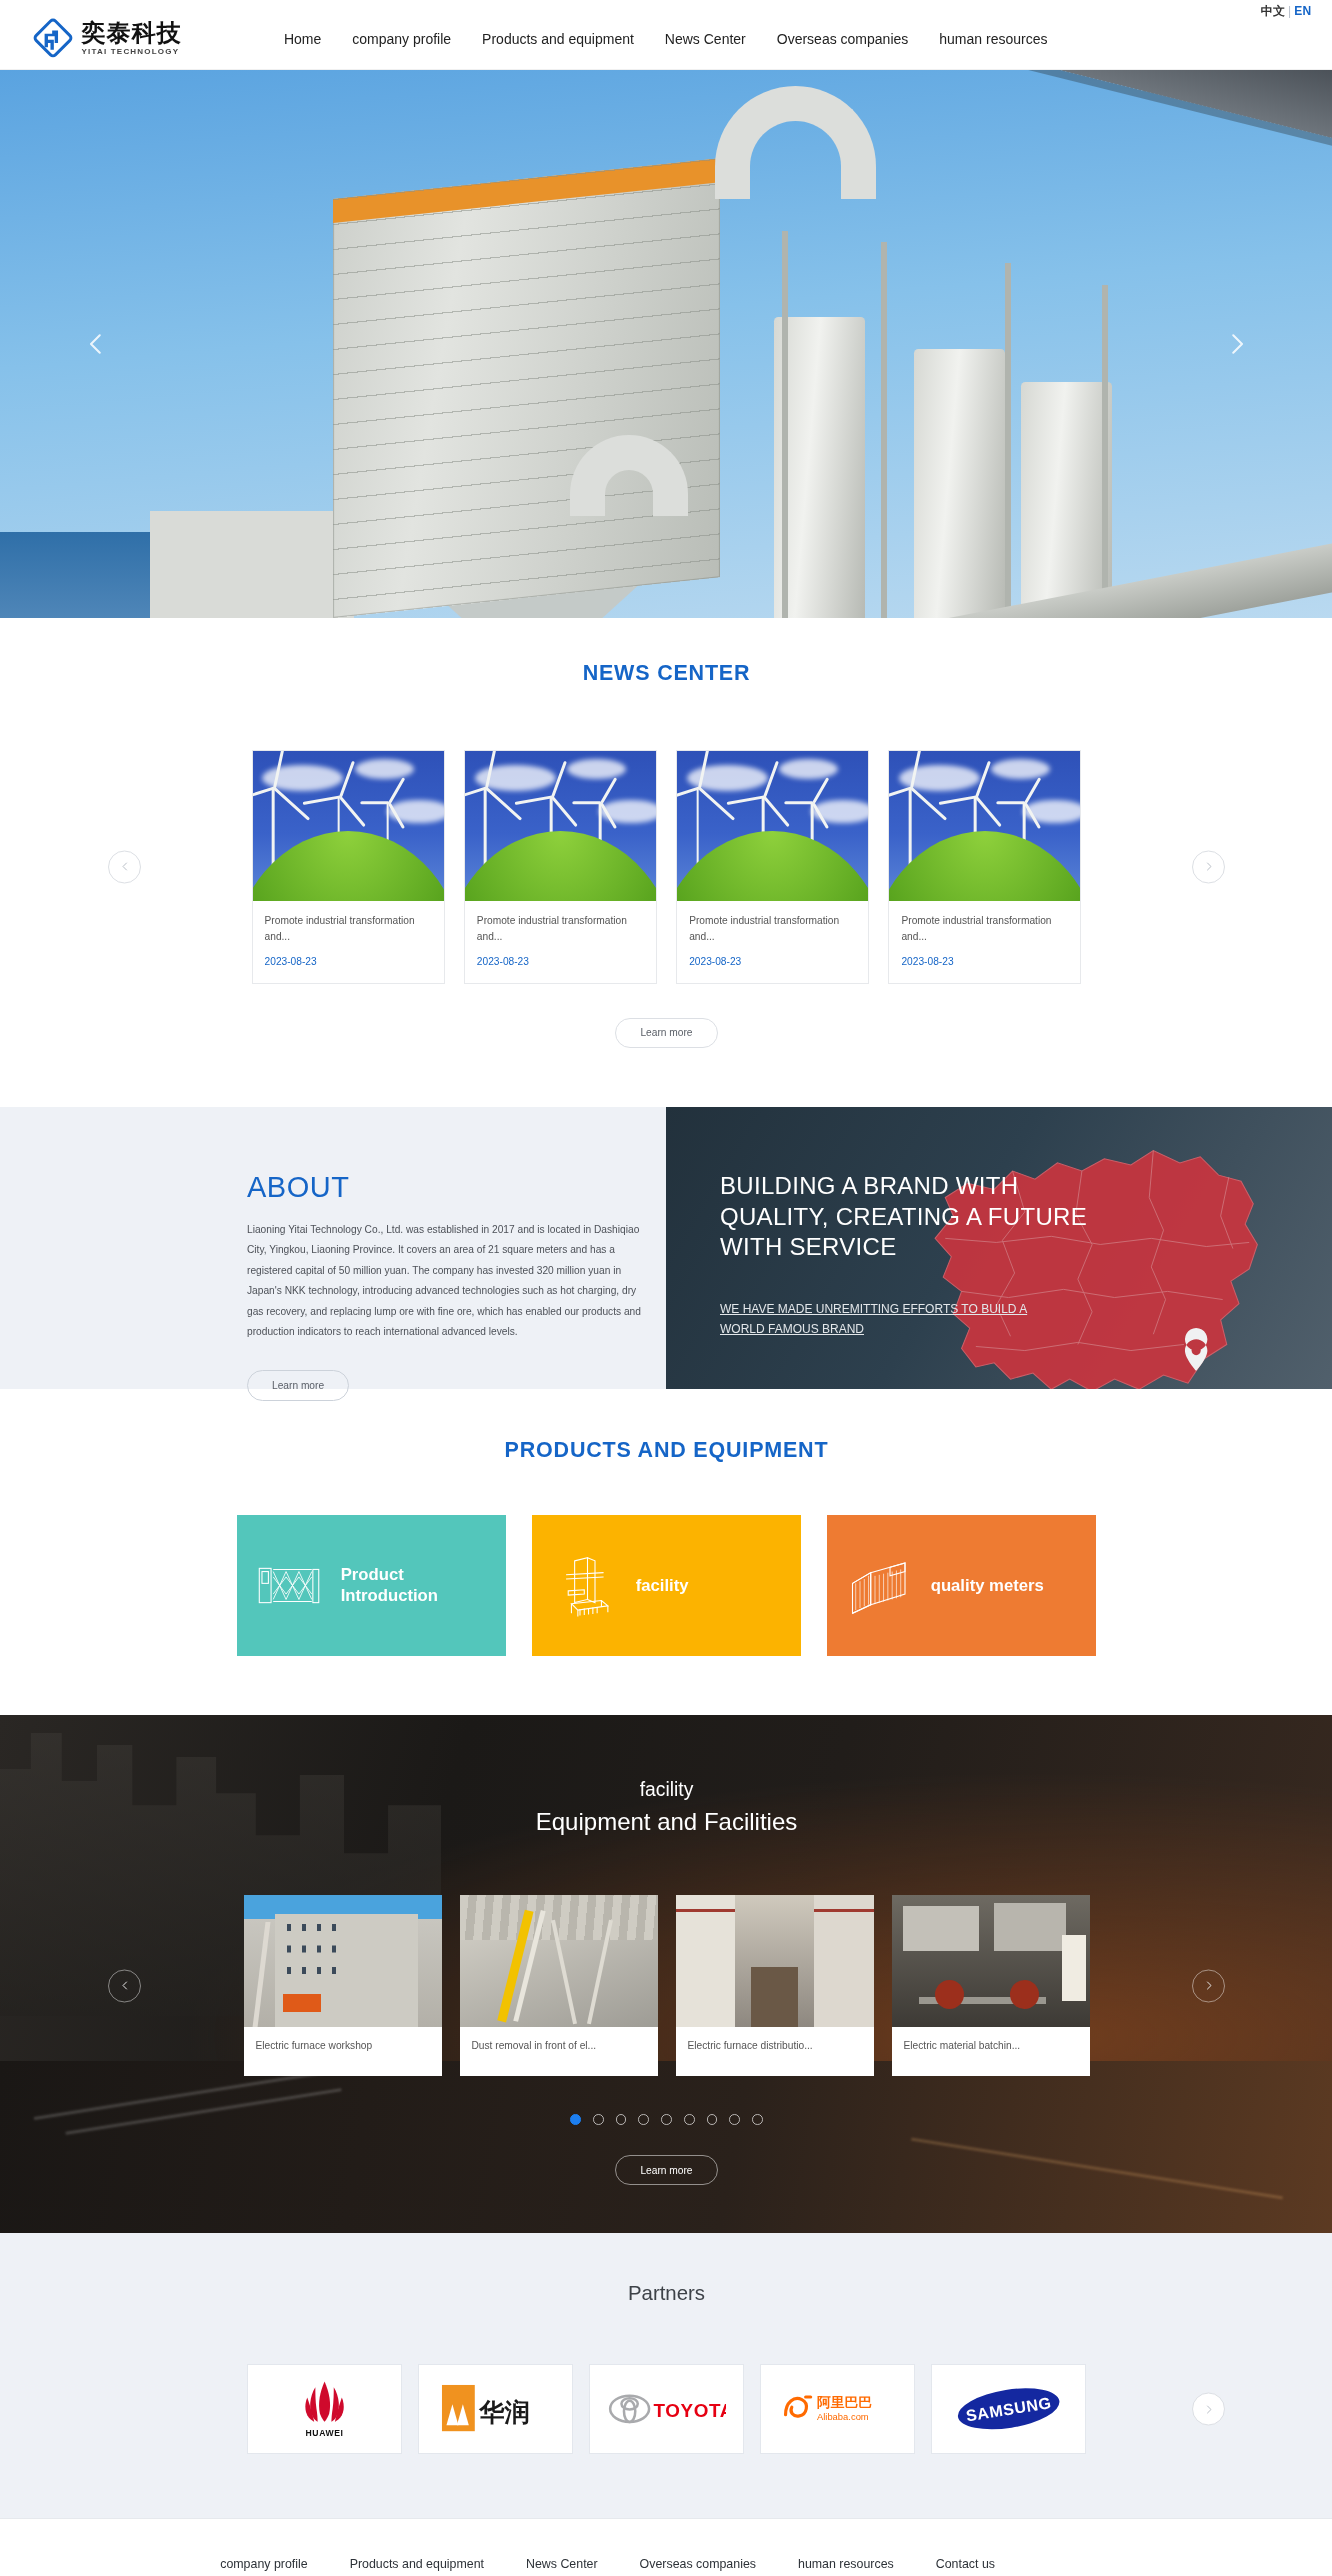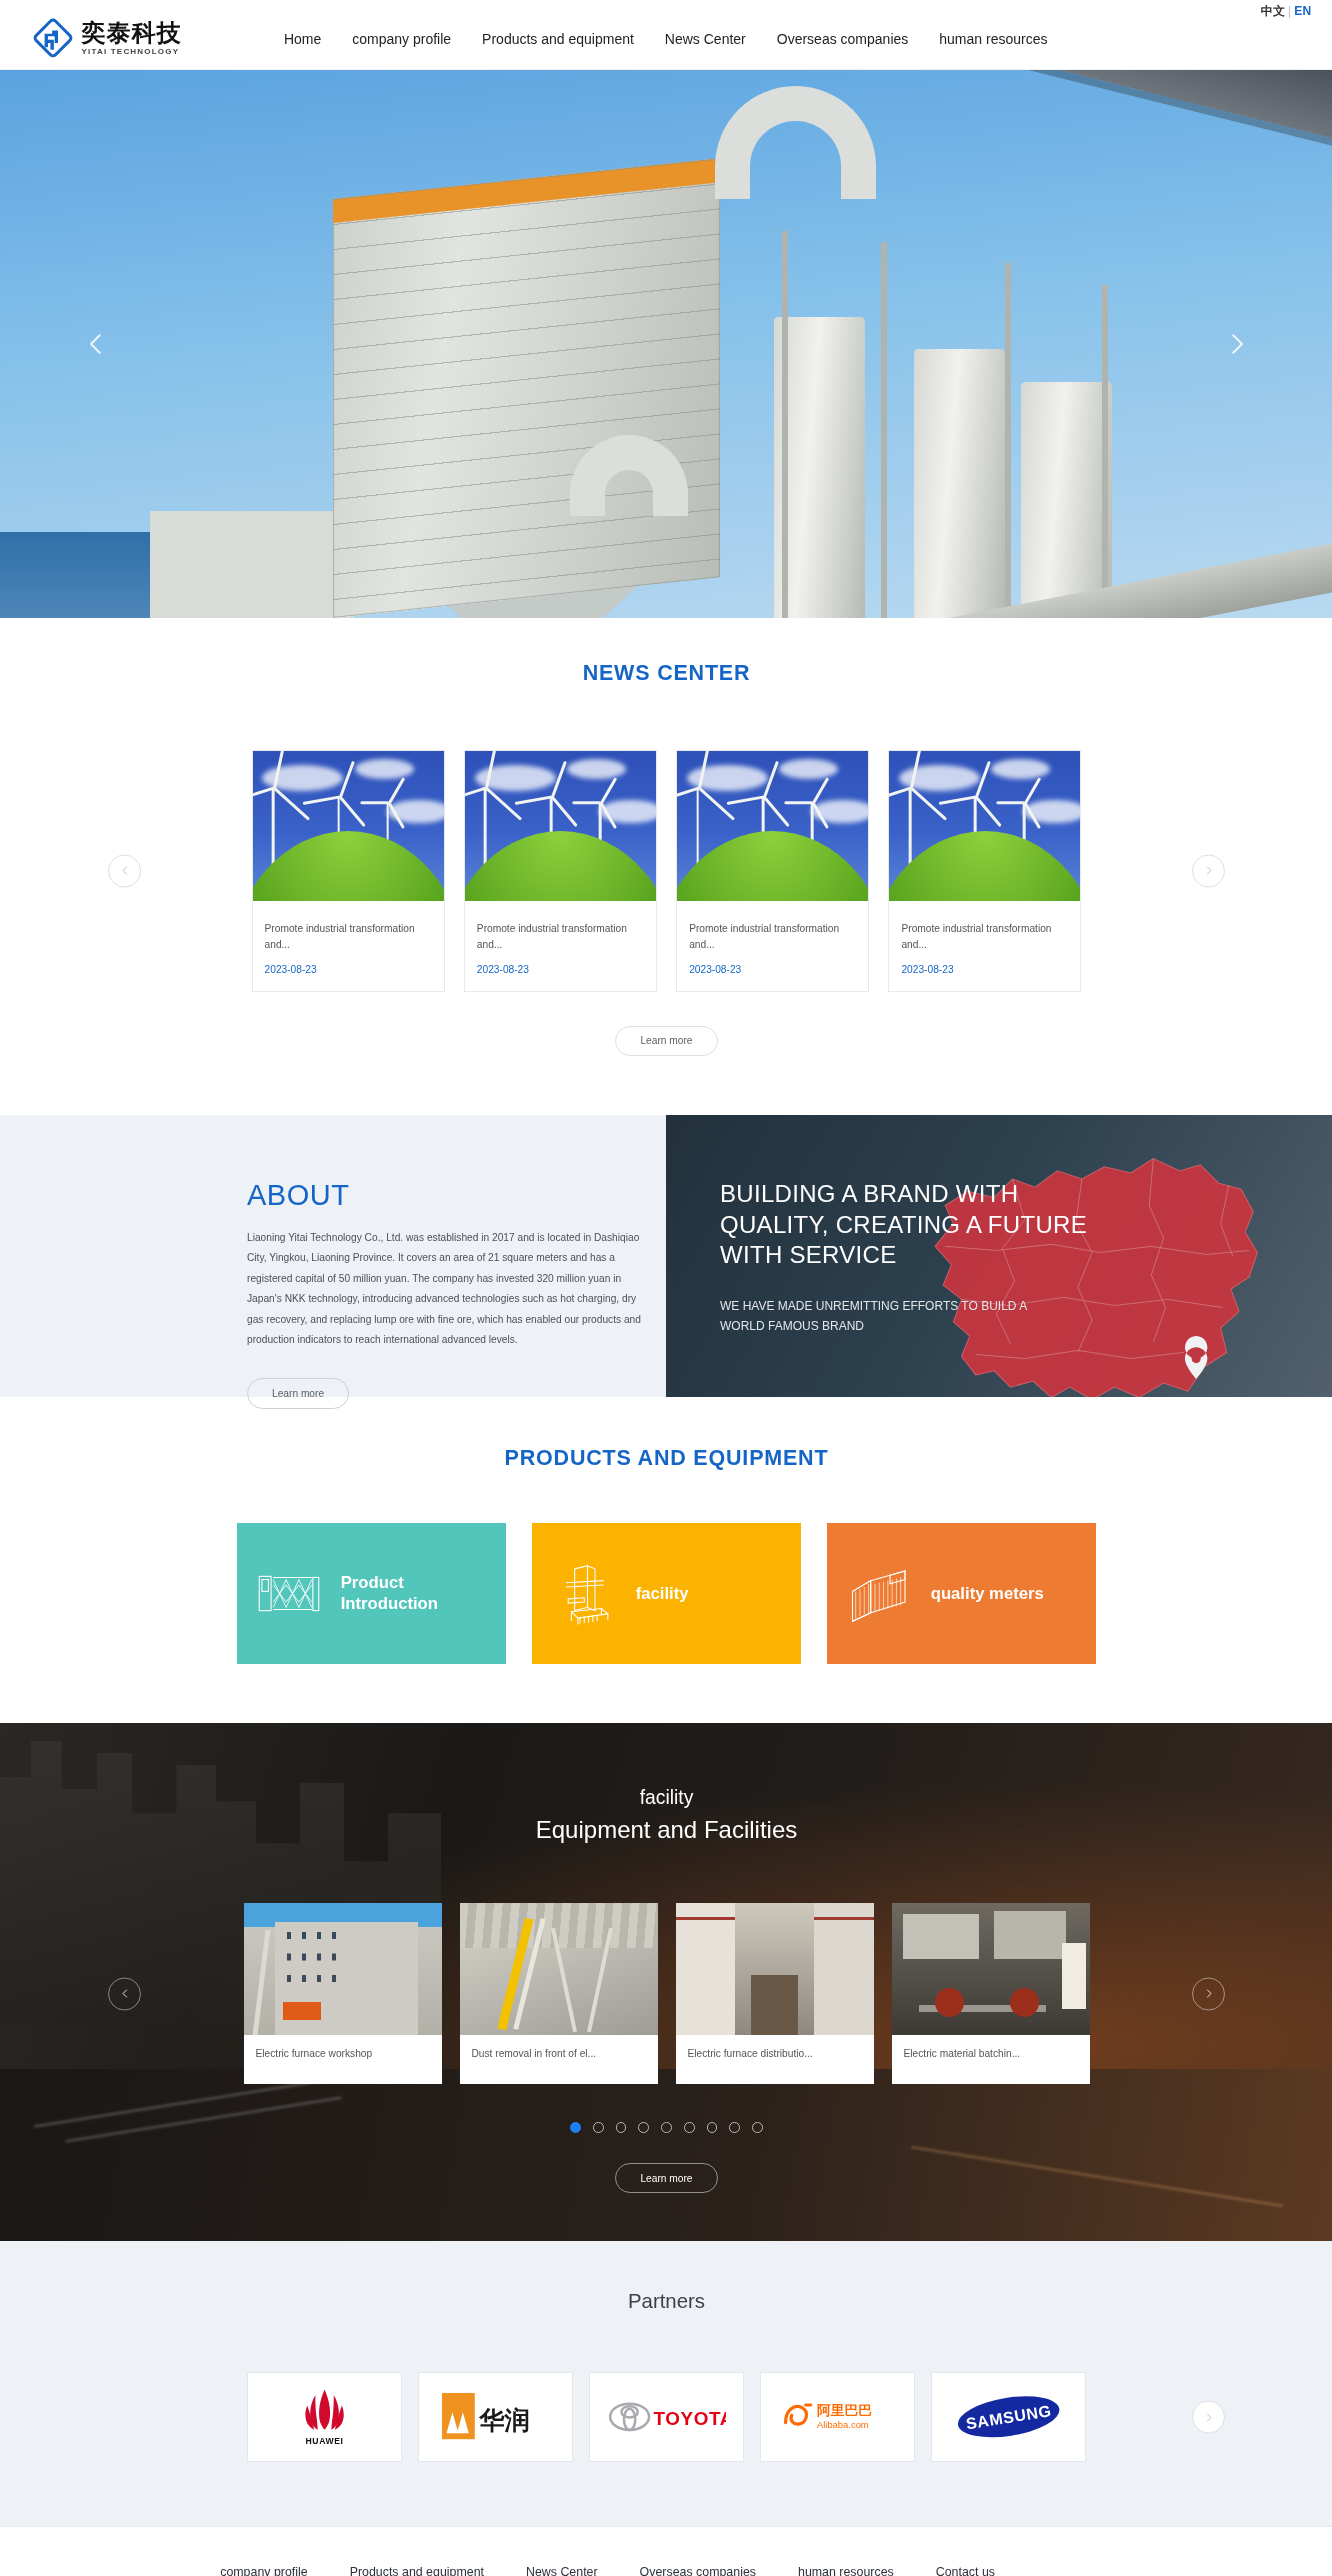--- a/index.html
+++ b/index.html
@@ -190,21 +190,20 @@
   .turbine { position:absolute; bottom:32px; }
   .turbine .mast { position:absolute; bottom:0; left:50%; width:2.7px; background:#f2f4f2; transform:translateX(-50%); }
   .turbine .blade {
     position:absolute; left:50%; width:2.7px; background:#f2f4f2;
     transform-origin:bottom center; border-radius:1.6px;
   }
   .news-body { padding:12px 12px 16px; }
   .news-title {
     font-size:10.2px; color:#555; line-height:1.55; height:33px;
     overflow:hidden;
-    margin-top:8px;
   }
   .news-date { margin-top:9.7px; font-size:10.2px; color:#1565c7; }
 
   .round-nav {
     position:absolute; top:50%; transform:translateY(-50%);
     width:33px; height:33px; border-radius:50%;
     border:0.5px solid #dcdfe4; background:#fff;
     display:flex; align-items:center; justify-content:center;
     cursor:pointer;
   }
@@ -258,22 +257,22 @@
     line-height:1.28; width:376px; letter-spacing:0.3px;
   }
   .banner-h2 {
     position:relative; z-index:3;
     margin-top:24px;
     font-size:17px; color:#fff; font-weight:bold;
     line-height:1.32; width:344px;
   }
   .banner-h3 {
     position:relative; z-index:3;
-    margin-top:25px;
-    font-size:12px; color:#e3e7ea; line-height:1.7; width:344px;
+    margin-top:36px;
+    font-size:12px; color:#e3e7ea; line-height:1.7; width:344px;text-decoration:underline;
   }
 
   
   .products-section { background:#fff; padding:49px 0 59px; }
   .tiles {
     display:flex; justify-content:center; gap:26px; margin-top:52px;
   }
   .tile {
     width:269px; height:141px;
     display:flex; align-items:center; gap:10.7px;

